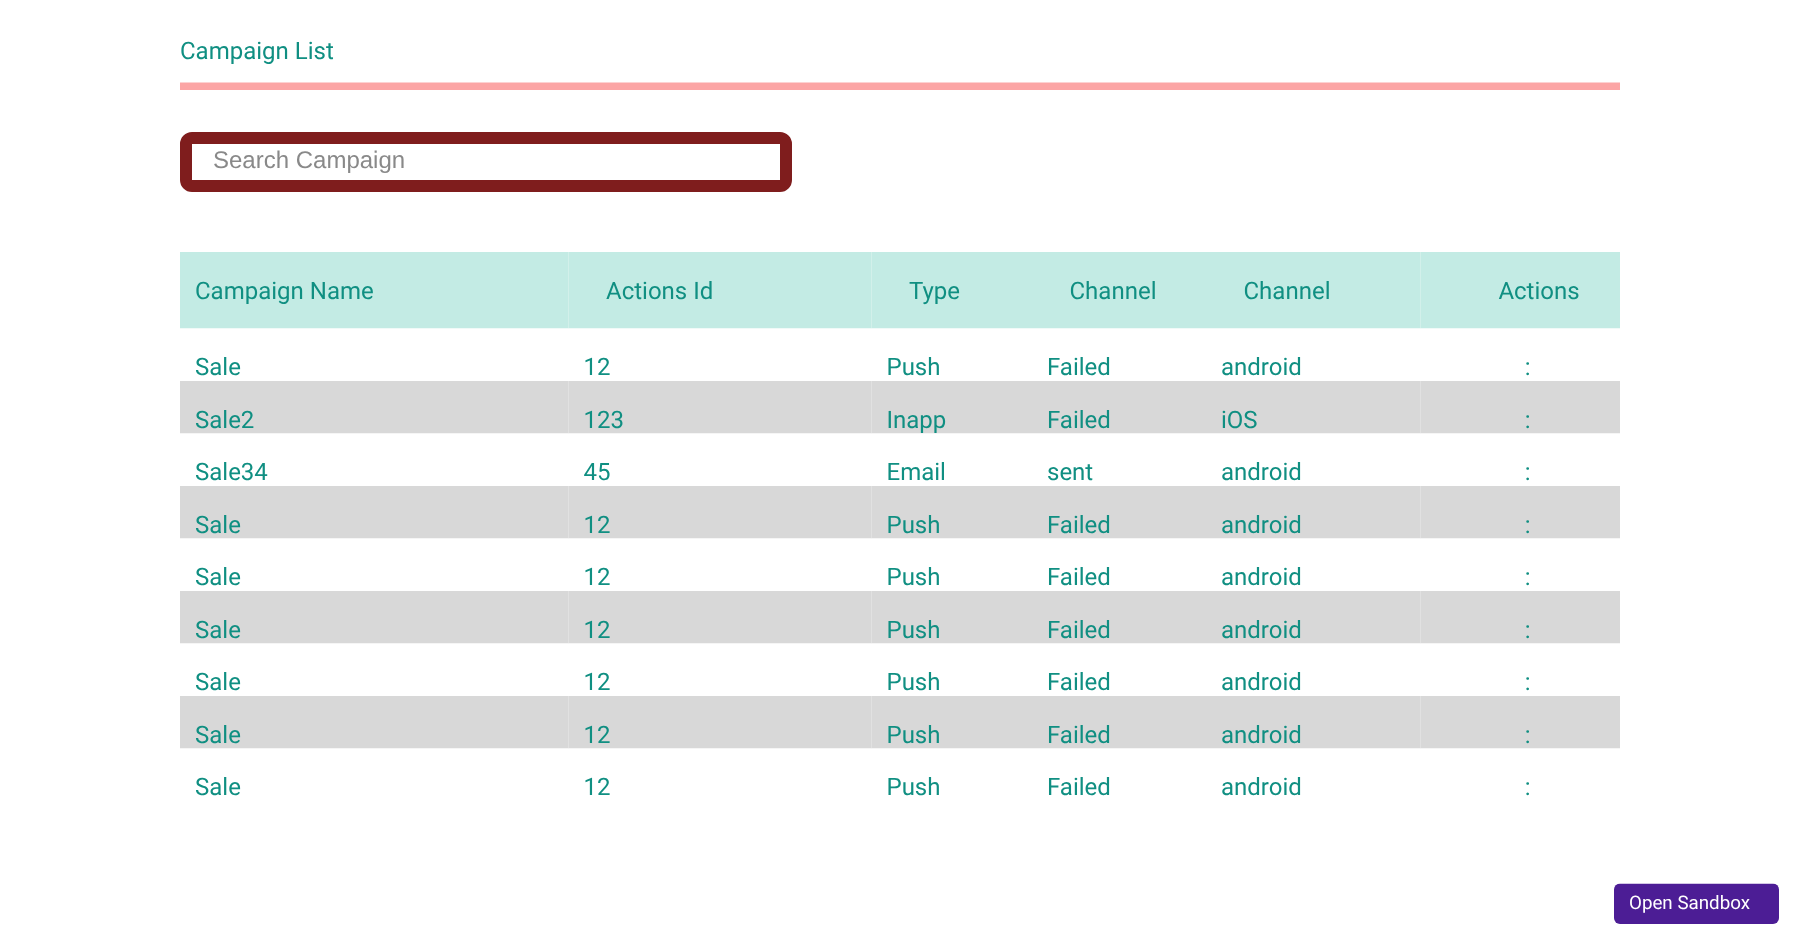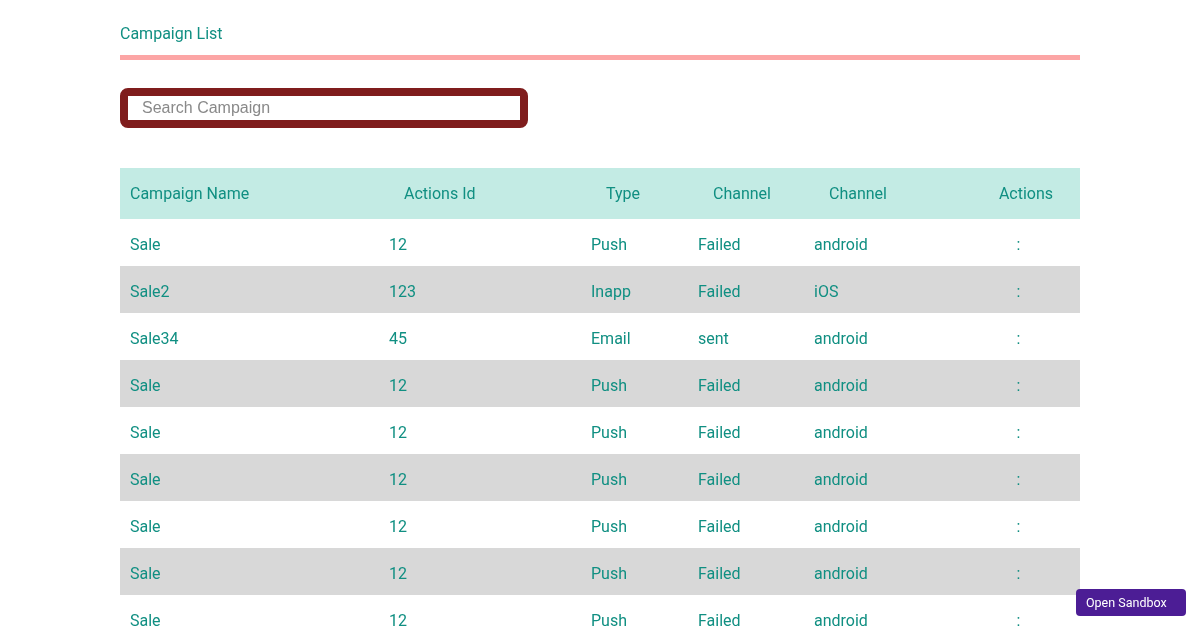--- a/index.html
+++ b/index.html
@@ -60,21 +60,21 @@
     }
     tbody tr {
       background: #fff;
     }
     tbody tr:nth-child(even) {
       background: #d8d8d8;
     }
     td {
       color: #108f82;
       font-size: 16px;
-      padding: 16px 0 12px 10px;
+      padding: 16px 0 0 10px;
     }
     .col-name { width: 259px; }
     .col-id { width: 202px; }
     .col-type { width: 107px; }
     .col-status { width: 116px; }
     .col-channel { width: 143px; }
     .col-actions { width: 133px; text-align: center; }
     .open-sandbox {
       position: fixed;
       bottom: 14px;

